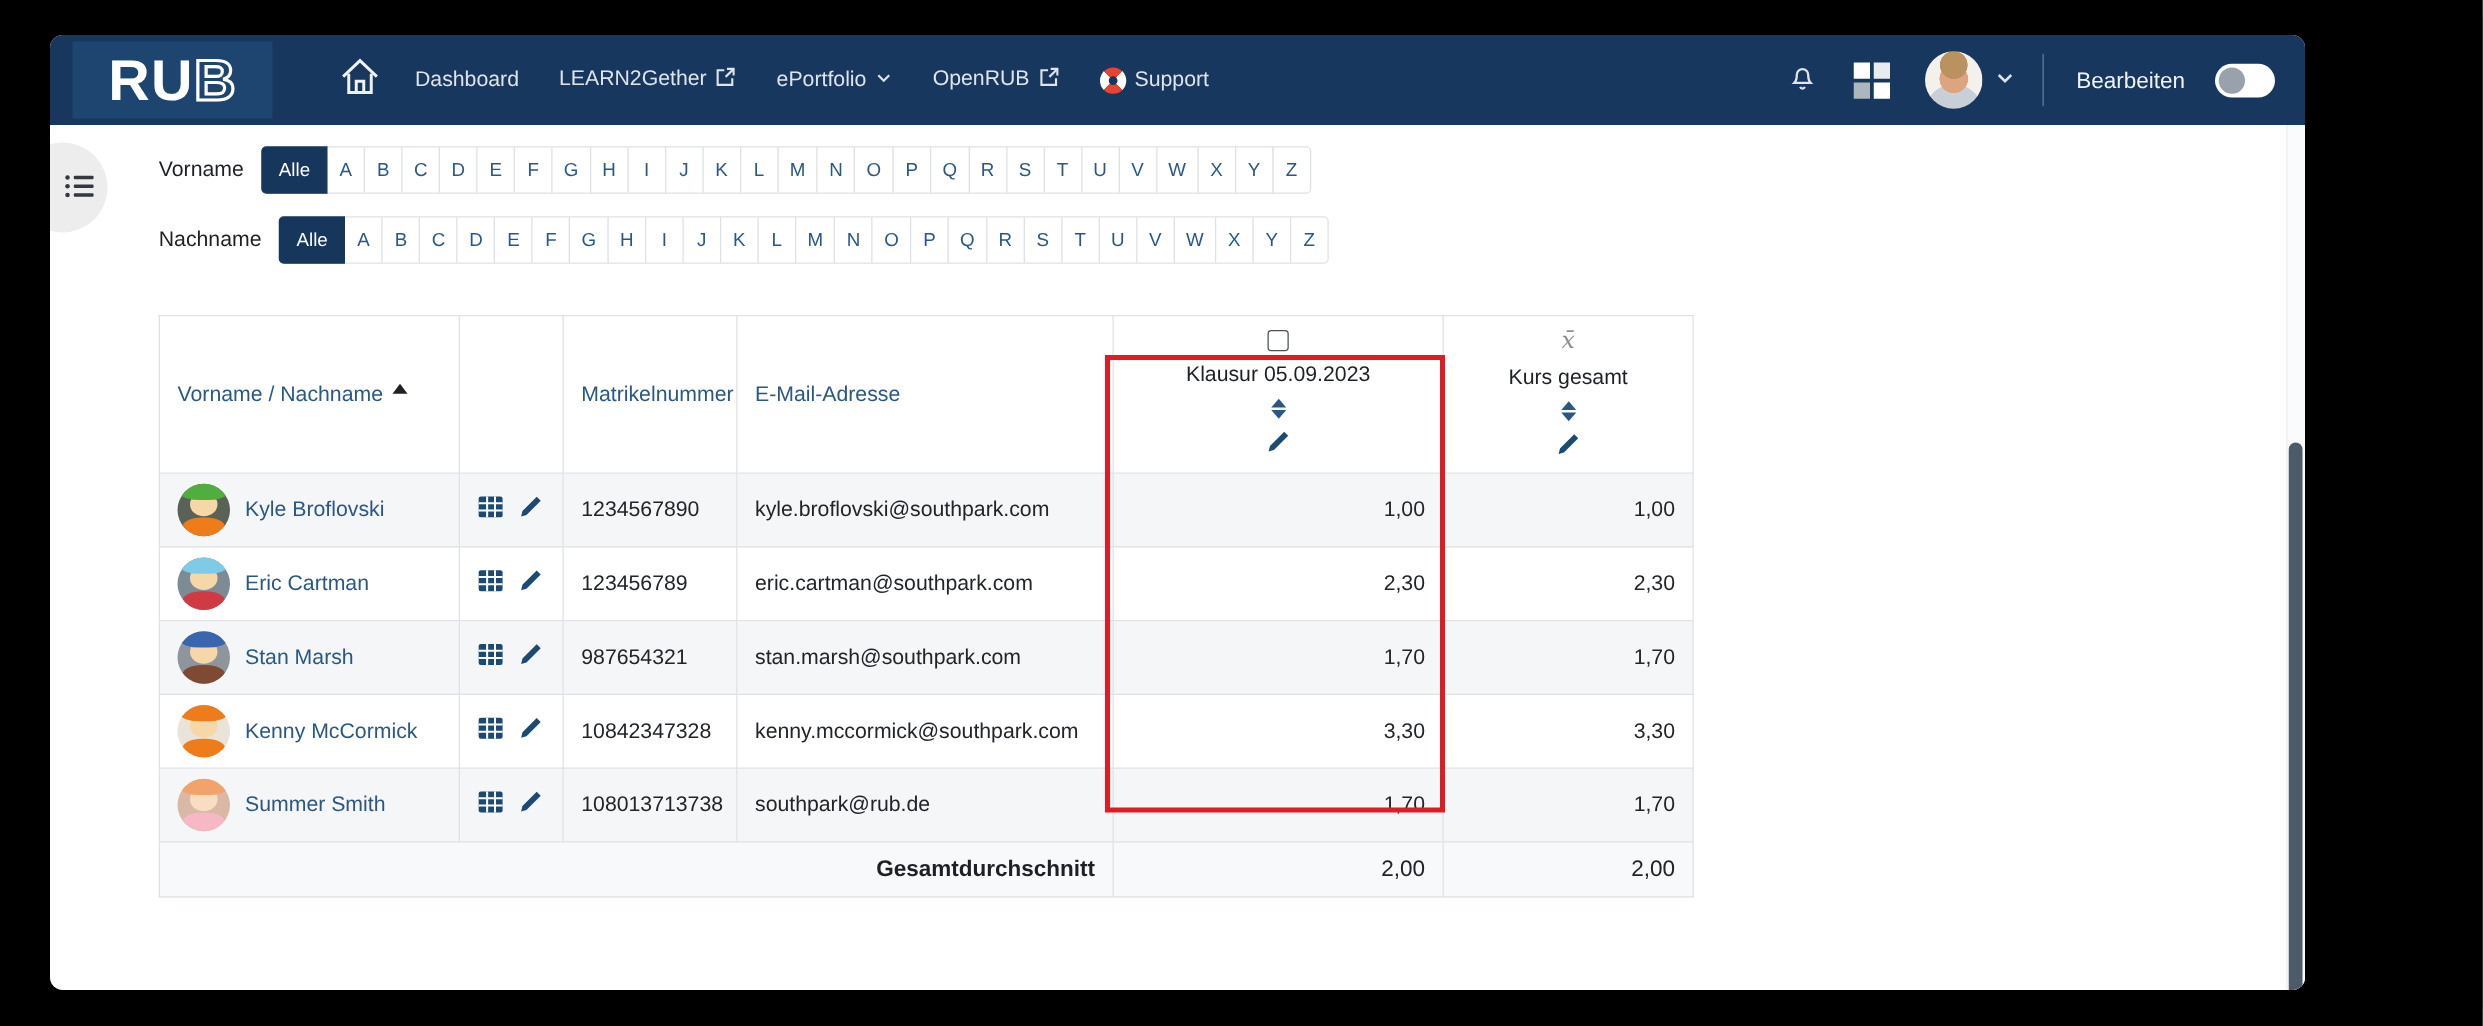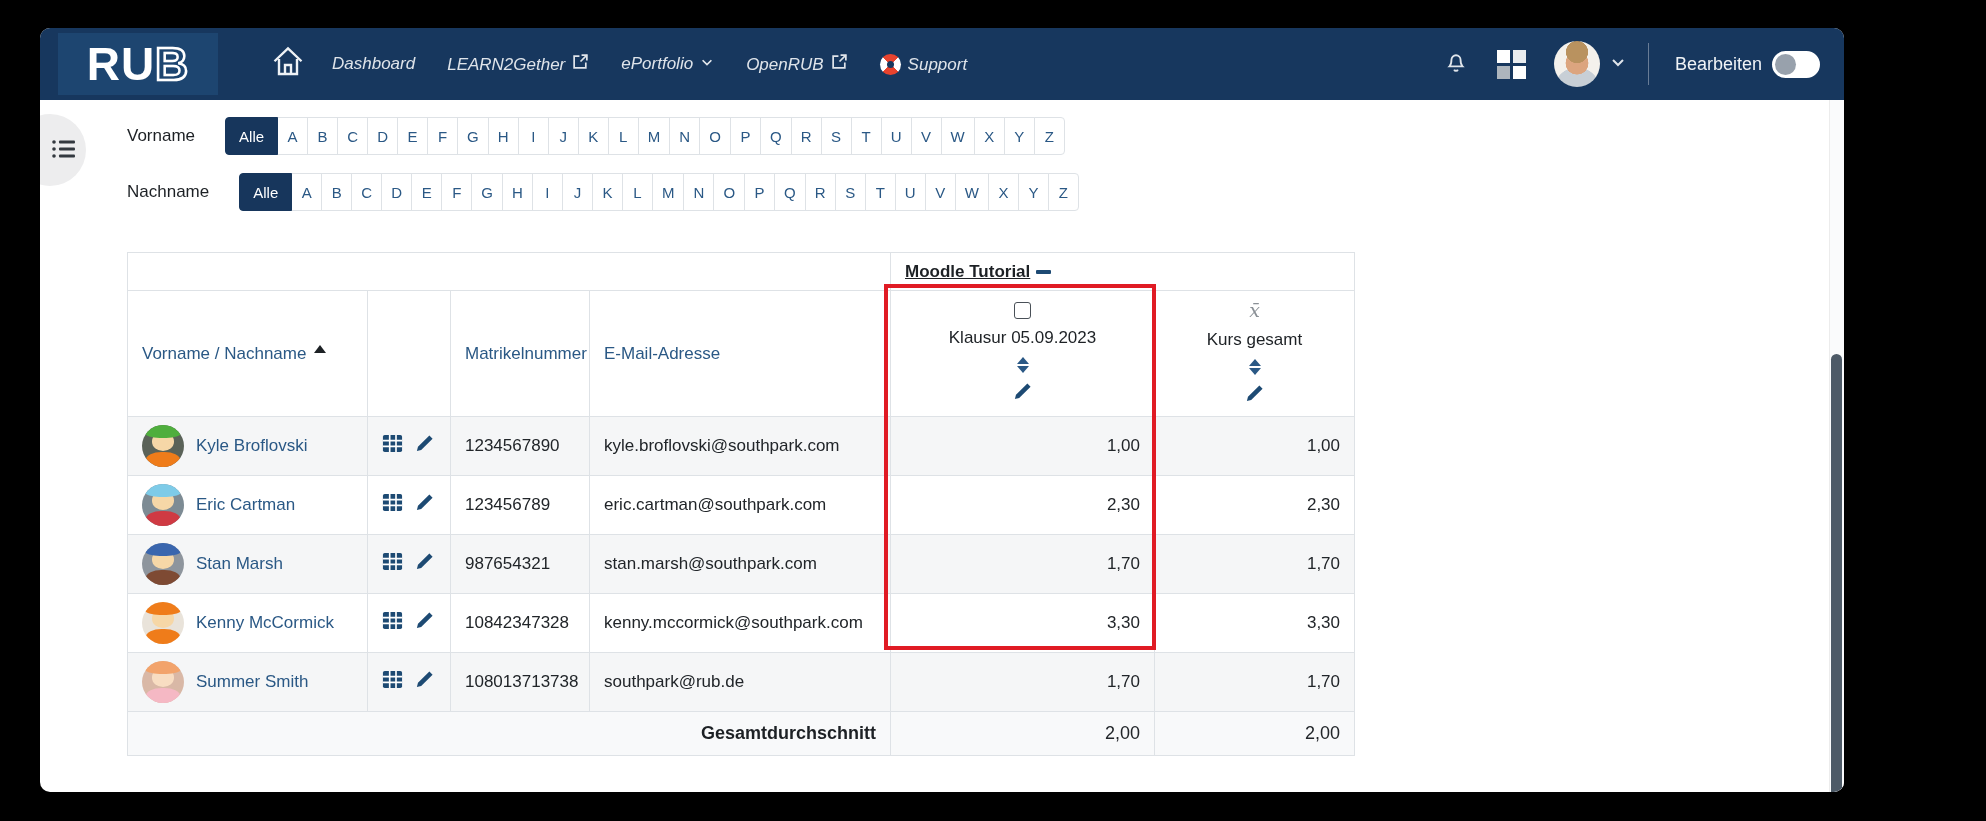--- a/index.html
+++ b/index.html
@@ -8,34 +8,34 @@
   .screen { position:absolute; left:40px; top:28px; width:1804px; height:764px; background:#fff; border-radius:10px; overflow:hidden; }
 
   
   .navbar { position:relative; display:flex; align-items:center; height:72px; background:#17375e; color:#dfe4ea; }
   .logo { margin-left:18px; width:160px; height:62px; background:#1d4570; display:flex; align-items:center; justify-content:center;
           font-weight:bold; font-size:46px; letter-spacing:1px; cursor:pointer; }
   .logo .solid { color:#fff; }
   .logo .outline { color:transparent; -webkit-text-stroke:2.5px #fff; font-weight:700; }
   .home-btn { margin-left:48px; width:44px; height:44px; display:flex; align-items:center; justify-content:center; cursor:pointer; }
   .nav-links { display:flex; align-items:center; margin-left:22px; gap:32px; font-size:17px; }
-  .nav-link { display:flex; align-items:flex-end; gap:7px; color:#dfe4ea; cursor:pointer; white-space:nowrap;font-style:italic; }
+  .nav-link { display:flex; align-items:flex-start; gap:7px; color:#dfe4ea; cursor:pointer; white-space:nowrap; }
   .nav-right { margin-left:auto; display:flex; align-items:center; margin-right:24px; }
   .icon-btn { display:flex; align-items:center; justify-content:center; cursor:pointer; }
   .grid2 { display:grid; grid-template-columns:13px 13px; grid-template-rows:13px 13px; gap:3px; }
   .grid2 span:nth-child(1){background:#fff;} .grid2 span:nth-child(2){background:#e9ecef;}
   .grid2 span:nth-child(3){background:#adb5bd;} .grid2 span:nth-child(4){background:#fff;}
   .avatar-nav { width:46px; height:46px; border-radius:50%; margin-left:28px; cursor:pointer;
     background:
       radial-gradient(circle at 50% 24%, #b9925f 0 26%, transparent 27%),
       radial-gradient(circle at 50% 48%, #dca57f 0 34%, transparent 35%),
       radial-gradient(circle at 50% 108%, #c8cfd6 0 42%, transparent 43%),
       #f4f1ec; }
   .nav-divider { width:1px; height:42px; background:rgba(255,255,255,.35); margin:0 26px 0 22px; }
-  .edit-label { font-size:18px; color:#f0f3f6; margin-right:10px; }
+  .edit-label { font-size:18px; color:#f0f3f6; margin-right:24px; }
   .toggle { width:48px; height:27px; border-radius:14px; background:#fff; position:relative; cursor:pointer; }
   .toggle .knob { position:absolute; left:3px; top:3px; width:21px; height:21px; border-radius:50%; background:#98a1ac; }
   .lifering { width:21px; height:21px; border-radius:50%; position:relative; flex:0 0 auto;
     background:conic-gradient(#e8432e 0 45deg,#fff 45deg 135deg,#e8432e 135deg 225deg,#fff 225deg 315deg,#e8432e 315deg 360deg); }
   .lifering::after { content:""; position:absolute; left:7px; top:7px; width:7px; height:7px; border-radius:50%; background:#17375e; }
 
   
   .drawer-toggle { position:absolute; left:-26px; top:86px; width:72px; height:72px; border-radius:50%; background:#ededee; cursor:pointer; }
   .drawer-toggle svg { position:absolute; left:38px; top:25px; }
 
@@ -44,21 +44,21 @@
   h1 { margin-top:32px; font-size:33px; line-height:38px; font-weight:bold; color:#1d2125; }
   h2 { margin-top:18px; font-size:26px; line-height:30px; font-weight:bold; color:#1d2125; }
 
   .filter-row { display:flex; align-items:center; }
   .filter-row.first { margin-top:17px; }
   .filter-row.second { margin-top:18px; }
   .filter-label { font-size:17px; color:#1d2125; margin-right:14px; }
   .btn-group { display:inline-flex; }
   .fbtn { height:38px; min-width:31px; padding:0 9px; background:#fff; border:1px solid #dee2e6; margin-left:-1px;
           font-size:15px; color:#2a5885; display:flex; align-items:center; justify-content:center; cursor:pointer; }
-  .fbtn.selected { background:#17365c; border-color:#17365c; color:#fff; padding:0 13px; z-index:1; border-radius:4px 0 0 4px; margin-left:16px; }
+  .fbtn.selected { background:#17365c; border-color:#17365c; color:#fff; padding:0 13px; z-index:1; border-radius:4px 0 0 4px; margin-left:0; }
   .btn-group .fbtn:last-child { border-radius:0 4px 4px 0; }
 
   
   .table-wrap { position:relative; margin-top:41px; width:1227px; }
   table { border-collapse:collapse; table-layout:fixed; width:1227px; font-size:17px; color:#212529; }
   td, th { border:1px solid #dee2e6; padding:8px 14px; vertical-align:middle; text-align:left; font-weight:normal; }
   tr.cat-row td { height:38px; padding:6px 14px; background:#fff; }
   .cat-title { font-weight:bold; color:#1d2125; text-decoration:underline; cursor:pointer; }
   .cat-minus { display:inline-block; width:15px; height:4px; background:#1d4a73; border-radius:1px; margin-left:6px; vertical-align:middle; cursor:pointer; }
   tr.head-row th { height:44px; background:#fff; }
@@ -261,26 +261,20 @@
         <table>
           <colgroup>
               <col style="width:240px">
               <col style="width:83px">
               <col style="width:139px">
               <col style="width:301px">
               <col style="width:264px">
               <col style="width:200px">
             </colgroup>
           <tbody>
-              <tr class="cat-row">
-            <td colspan="4"></td>
-            <td colspan="2">
-              <span class="cat-title">Moodle Tutorial</span><span class="cat-minus"></span>
-            </td>
-          </tr>
           <tr class="head-row">
             <th>
               <span class="hlink">Vorname / Nachname</span><span class="caret-up"></span>
             </th>
             <th></th>
             <th><span class="hlink">Matrikelnummer</span></th>
             <th><span class="hlink">E-Mail-Adresse</span></th>
             <th>
               <div class="hflex">
                 <span class="checkbox"></span>

